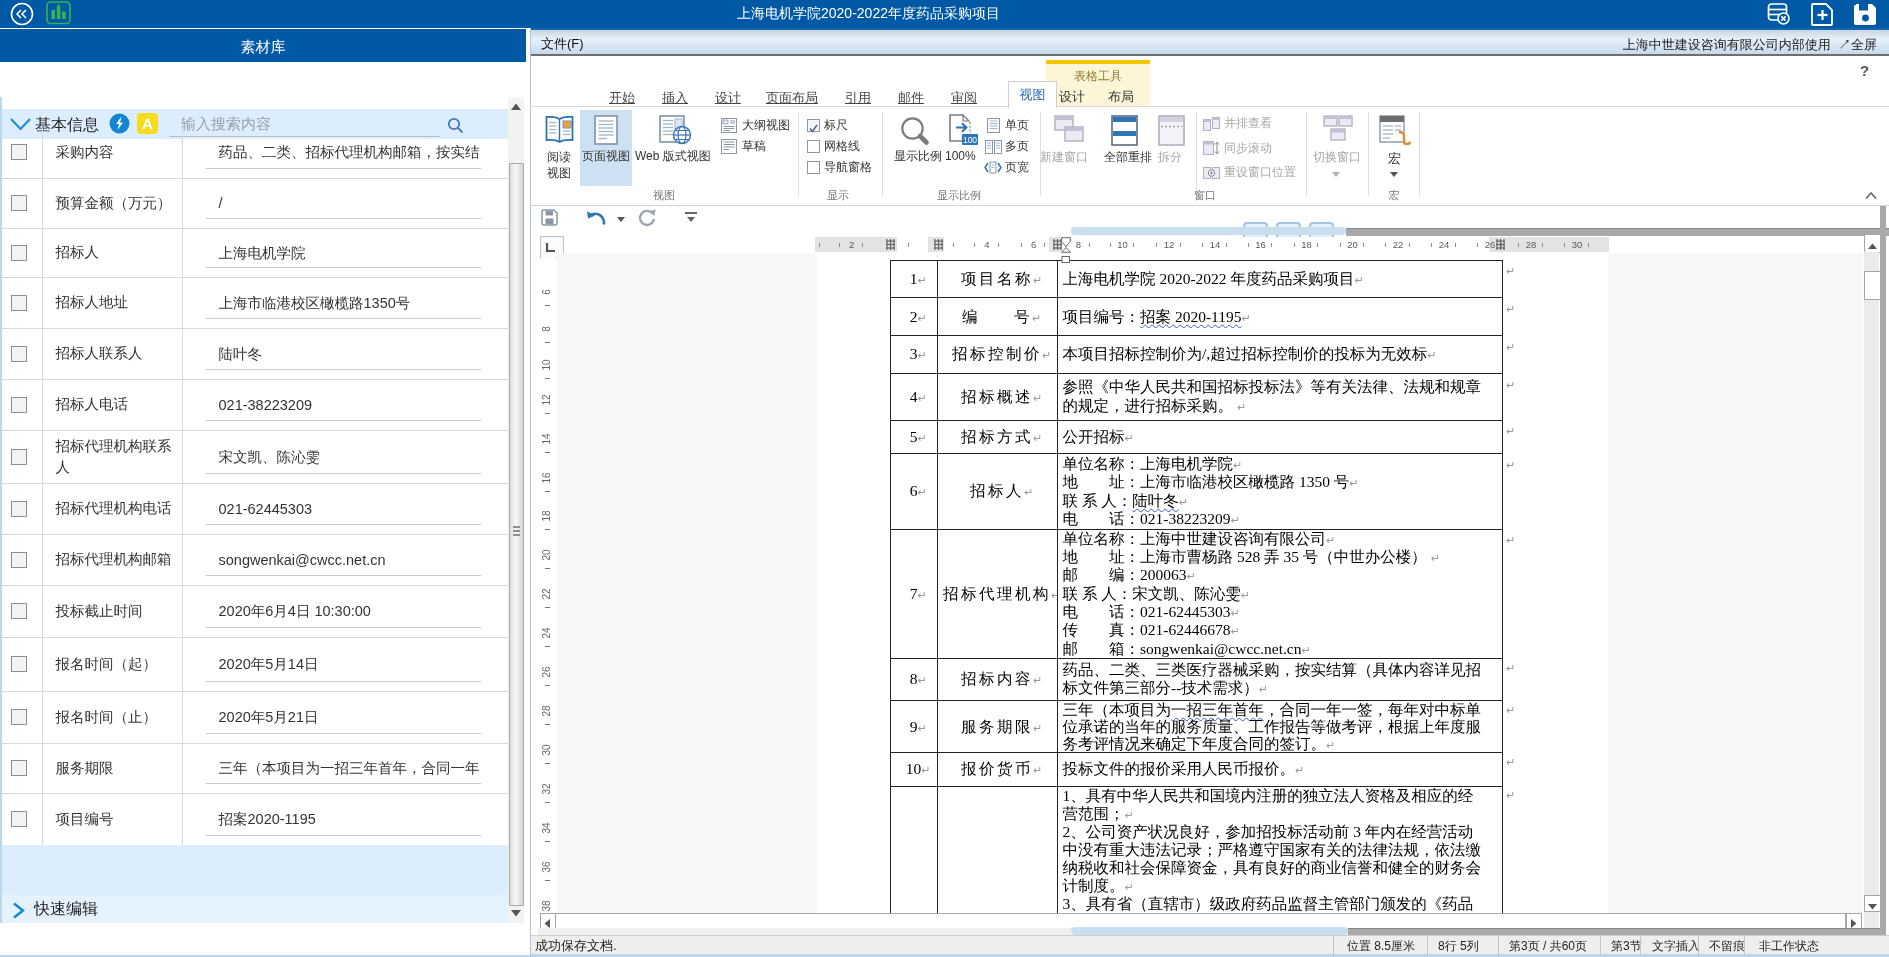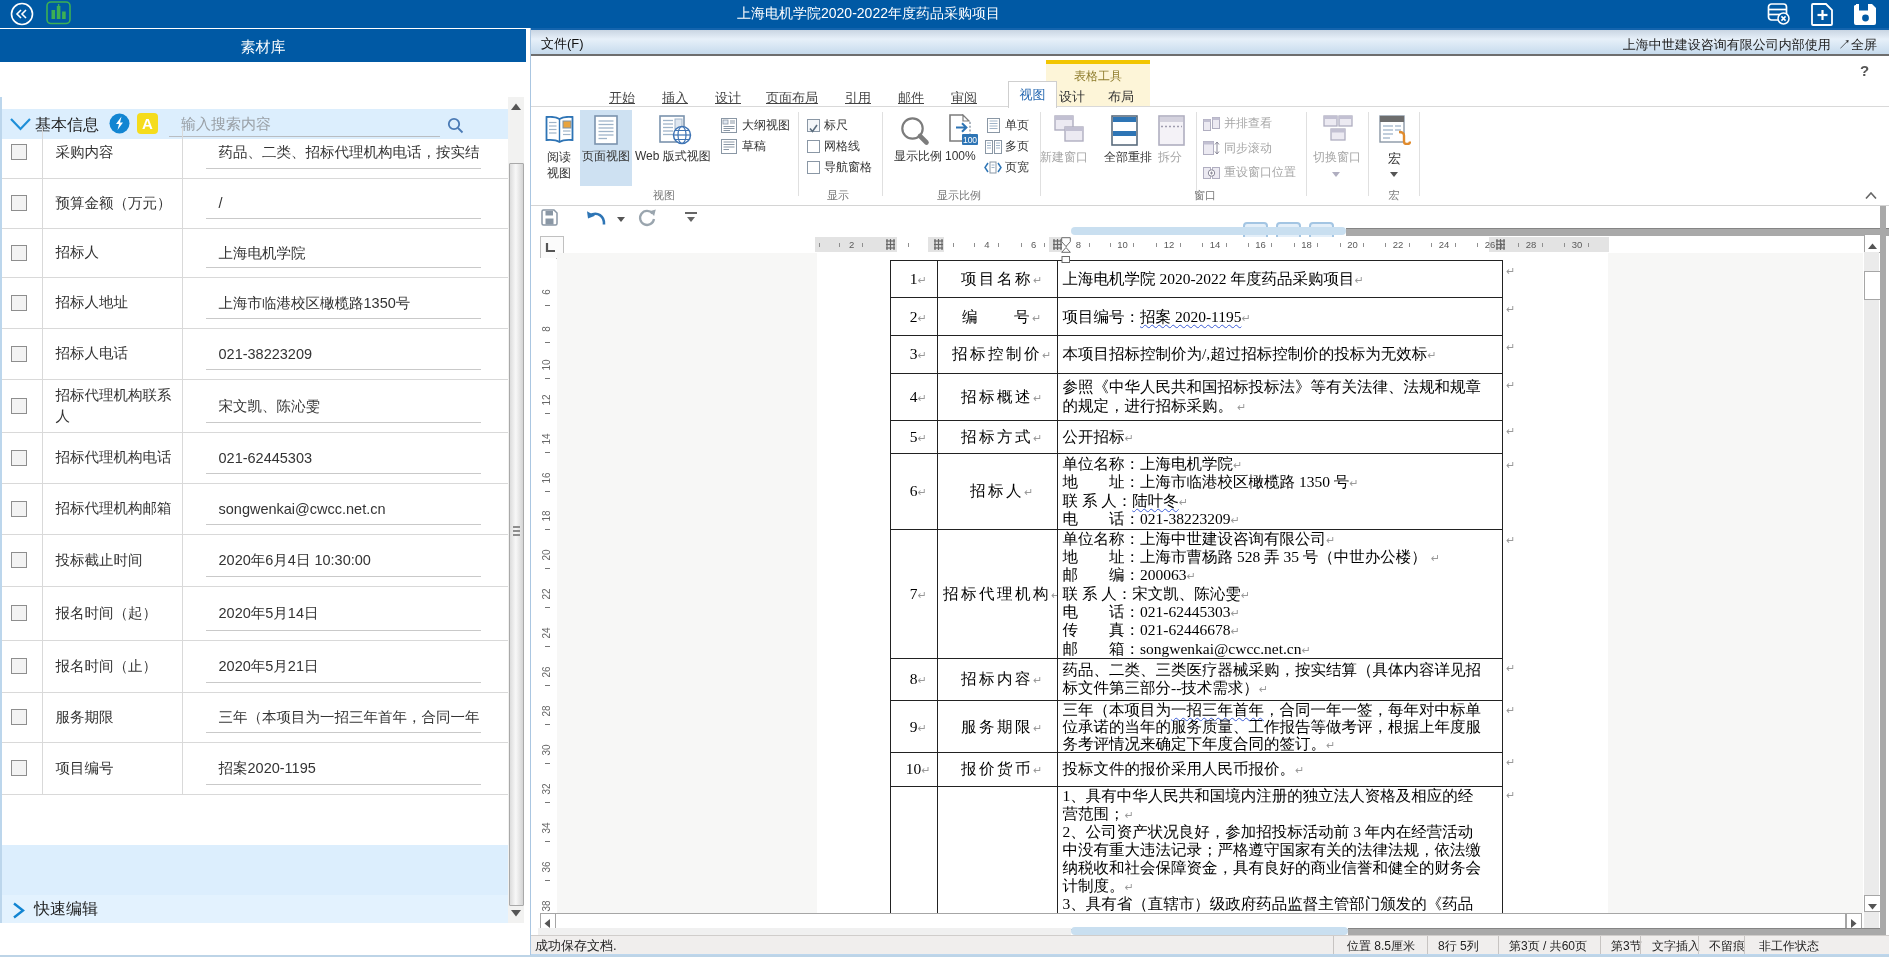--- a/index.html
+++ b/index.html
@@ -166,21 +166,21 @@
             <col style="width:140px">
             <col style="width:326px">
           </colgroup>
       <tbody>
             <tr style="height:51px">
               <td>
                 <div class="cb"></div>
               </td>
               <td class="lbl">采购内容</td>
               <td class="val">
-                <div class="vt">药品、二类、招标代理机构电话，按实结</div>
+                <div class="vt">药品、二类、招标代理机构邮箱，按实结</div>
                 <div class="ul"></div>
               </td>
             </tr>
       <tr style="height:50px">
               <td>
                 <div class="cb"></div>
               </td>
               <td class="lbl">预算金额（万元）</td>
               <td class="val">
                 <div class="vt">/</div>
@@ -197,20 +197,30 @@
                 <div class="ul"></div>
               </td>
             </tr>
       <tr style="height:51px">
               <td>
                 <div class="cb"></div>
               </td>
               <td class="lbl">招标人地址</td>
               <td class="val">
                 <div class="vt">上海市临港校区橄榄路1350号</div>
+                <div class="ul"></div>
+              </td>
+            </tr>
+      <tr style="height:51px">
+              <td>
+                <div class="cb"></div>
+              </td>
+              <td class="lbl">招标人联系人</td>
+              <td class="val">
+                <div class="vt">陆叶冬</div>
                 <div class="ul"></div>
               </td>
             </tr>
       <tr style="height:51px">
               <td>
                 <div class="cb"></div>
               </td>
               <td class="lbl">招标人电话</td>
               <td class="val">
                 <div class="vt">021-38223209</div>

